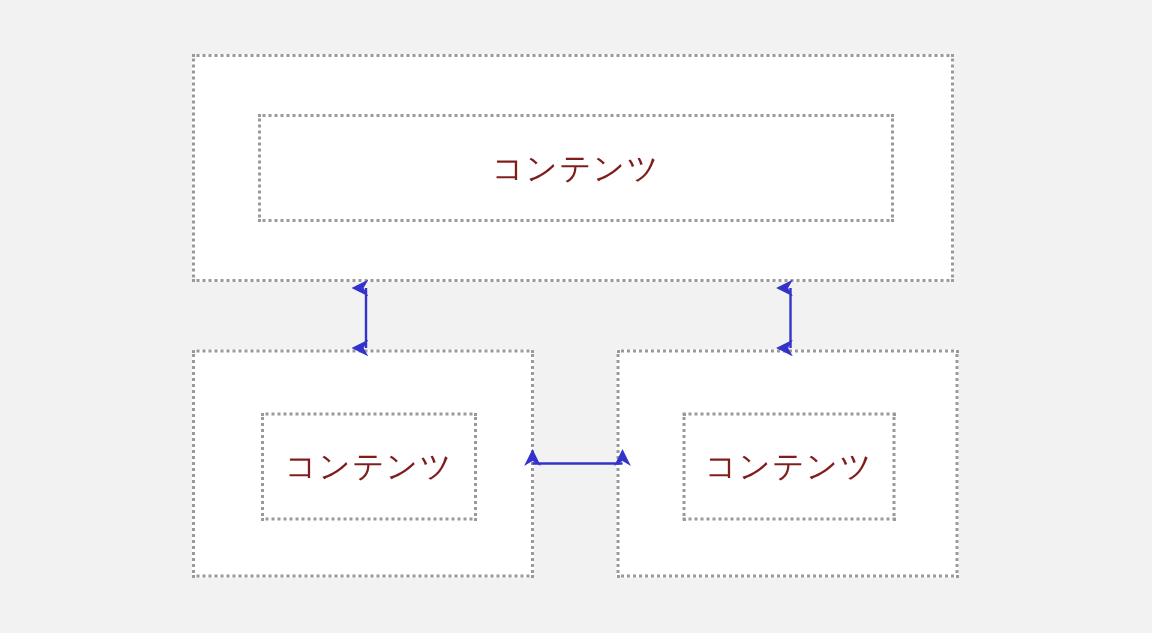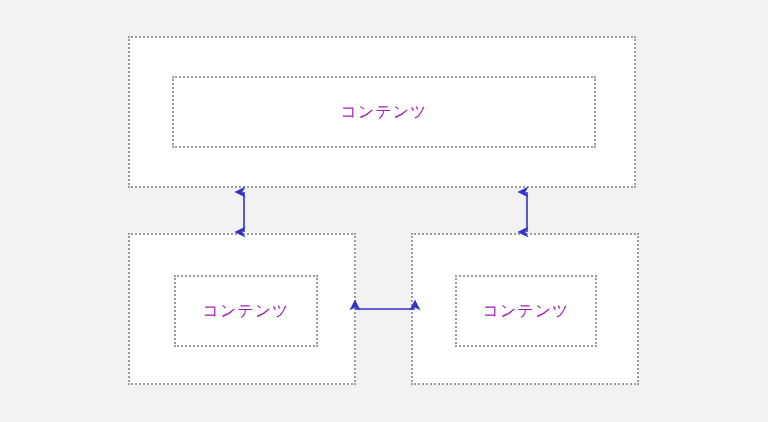--- a/index.html
+++ b/index.html
@@ -50,22 +50,22 @@
   .content-box {
     position: absolute;
     background: #ffffff;
     border: 2px dotted #9a9a9a;
     box-sizing: border-box;
     display: flex;
     align-items: center;
     justify-content: center;
   }
   .content-label {
-    font-size: 16px;
-    color: #a21caf;
+    font-size: 21px;
+    color: #7f1d1d;
     letter-spacing: 1px;
     line-height: 1;
     white-space: nowrap;
   }
   #content-box-top {
     left: 42px;
     top: 38px;
     width: 424px;
     height: 72px;
   }

